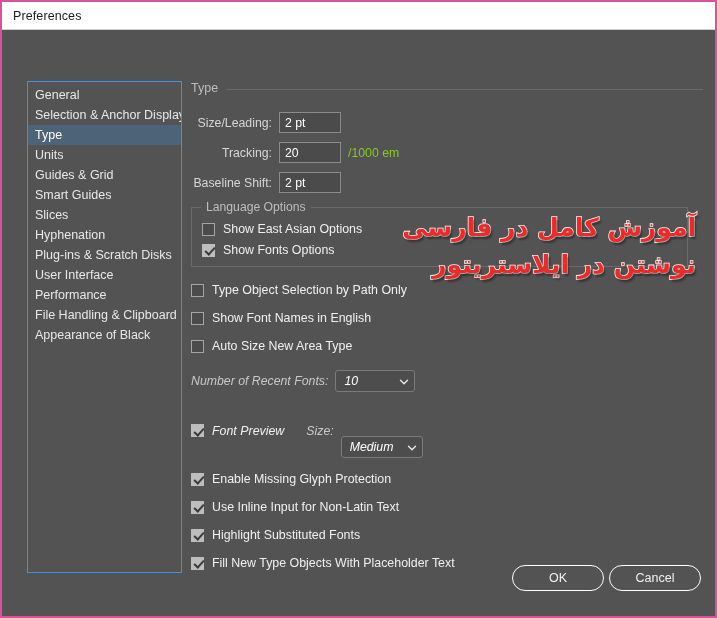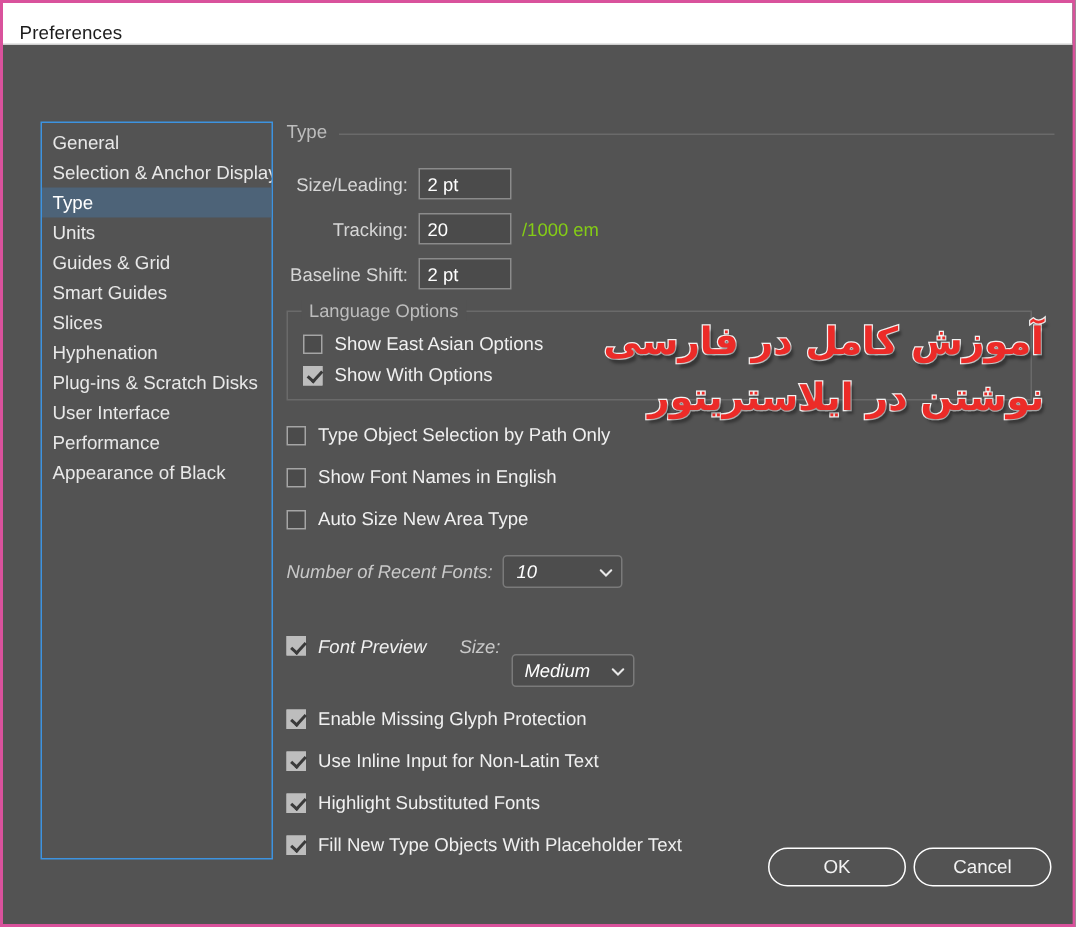--- a/index.html
+++ b/index.html
@@ -15,21 +15,21 @@
     background: #535353;
     border: 2px solid #d9529c;
     overflow: hidden;
   }
   
   #titlebar {
     height: 28px;
     background: #ffffff;
     border-bottom: 1px solid #cfcfcf;
     display: flex;
-    align-items: flex-end;
+    align-items: center;
     padding-left: 11px;
   }
   #titlebar .title {
     font-size: 12.5px;
     color: #1c1c1c;
     letter-spacing: 0.1px;
   }
   
   #body {
     position: relative;
@@ -254,20 +254,21 @@
       <div class="side-item">Selection &amp; Anchor Display</div>
       <div class="side-item selected">Type</div>
       <div class="side-item">Units</div>
       <div class="side-item">Guides &amp; Grid</div>
       <div class="side-item">Smart Guides</div>
       <div class="side-item">Slices</div>
       <div class="side-item">Hyphenation</div>
       <div class="side-item">Plug-ins &amp; Scratch Disks</div>
       <div class="side-item">User Interface</div>
       <div class="side-item">Performance</div>
+      <div class="side-item">File Handling &amp; Clipboard</div>
       <div class="side-item">Appearance of Black</div>
     </div>
 
     <div id="main">
 
       <div class="section-head">
         <span class="lbl">Type</span>
         <span class="rule"></span>
       </div>
 
@@ -290,21 +291,21 @@
       <div class="groupbox">
         <span class="gtitle">Language Options</span>
 
         <div class="cbrow tight">
           <span class="cbox"></span>
           <span class="cblabel">Show East Asian Options</span>
         </div>
 
         <div class="cbrow" style="margin-bottom:0">
           <span class="cbox checked"></span>
-          <span class="cblabel">Show With Options</span>
+          <span class="cblabel">Show Fonts Options</span>
         </div>
       </div>
 
       <div class="cbrow" style="margin-bottom:14px">
         <span class="cbox"></span>
         <span class="cblabel">Type Object Selection by Path Only</span>
       </div>
 
       <div class="cbrow" style="margin-bottom:14px">
         <span class="cbox"></span>

